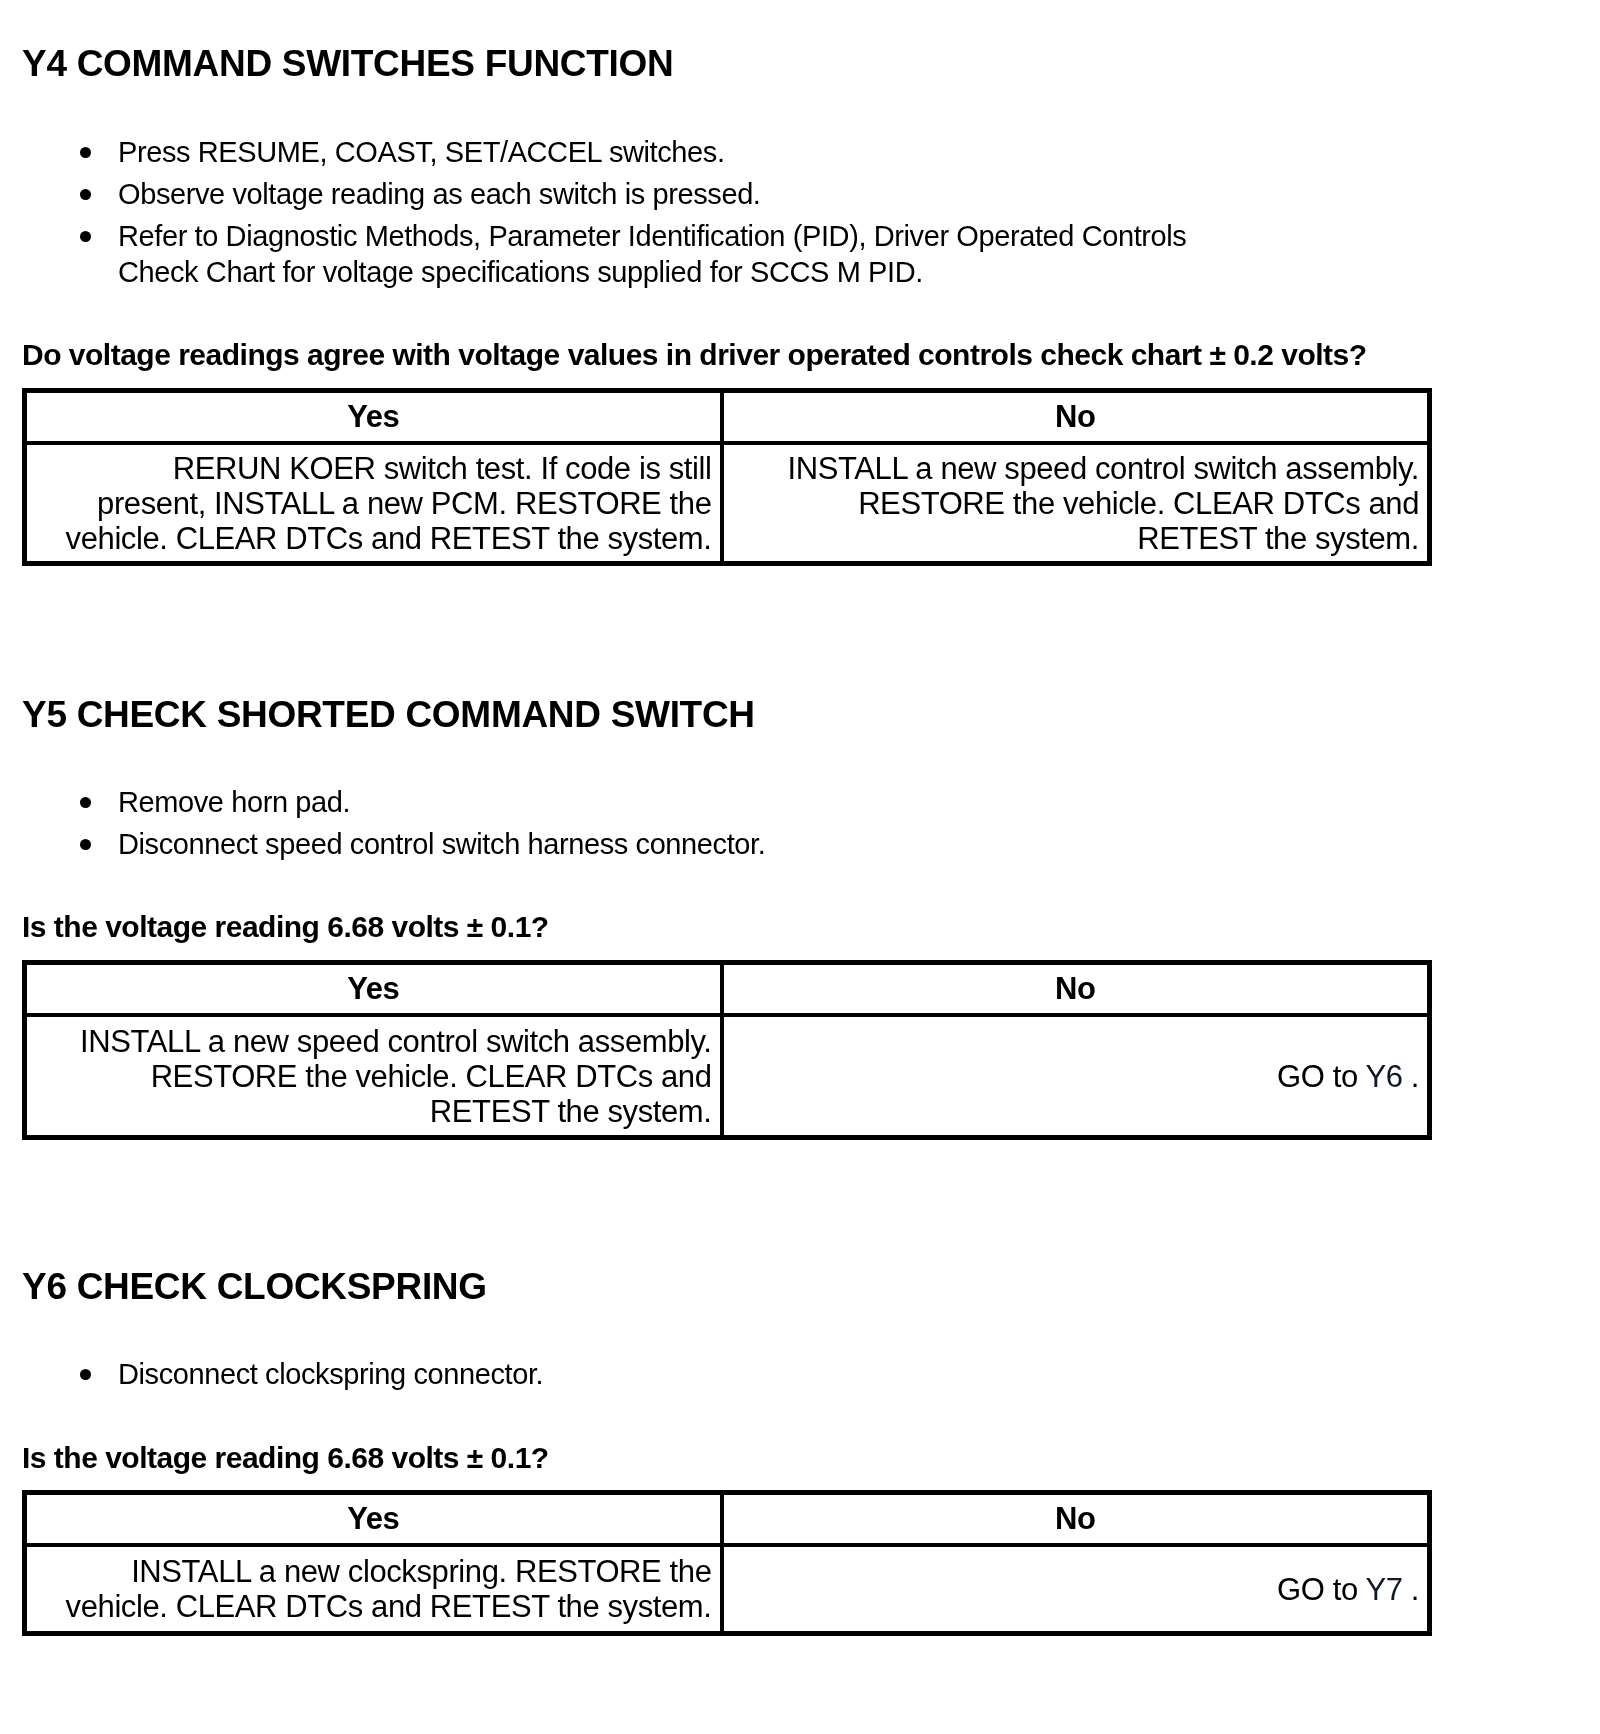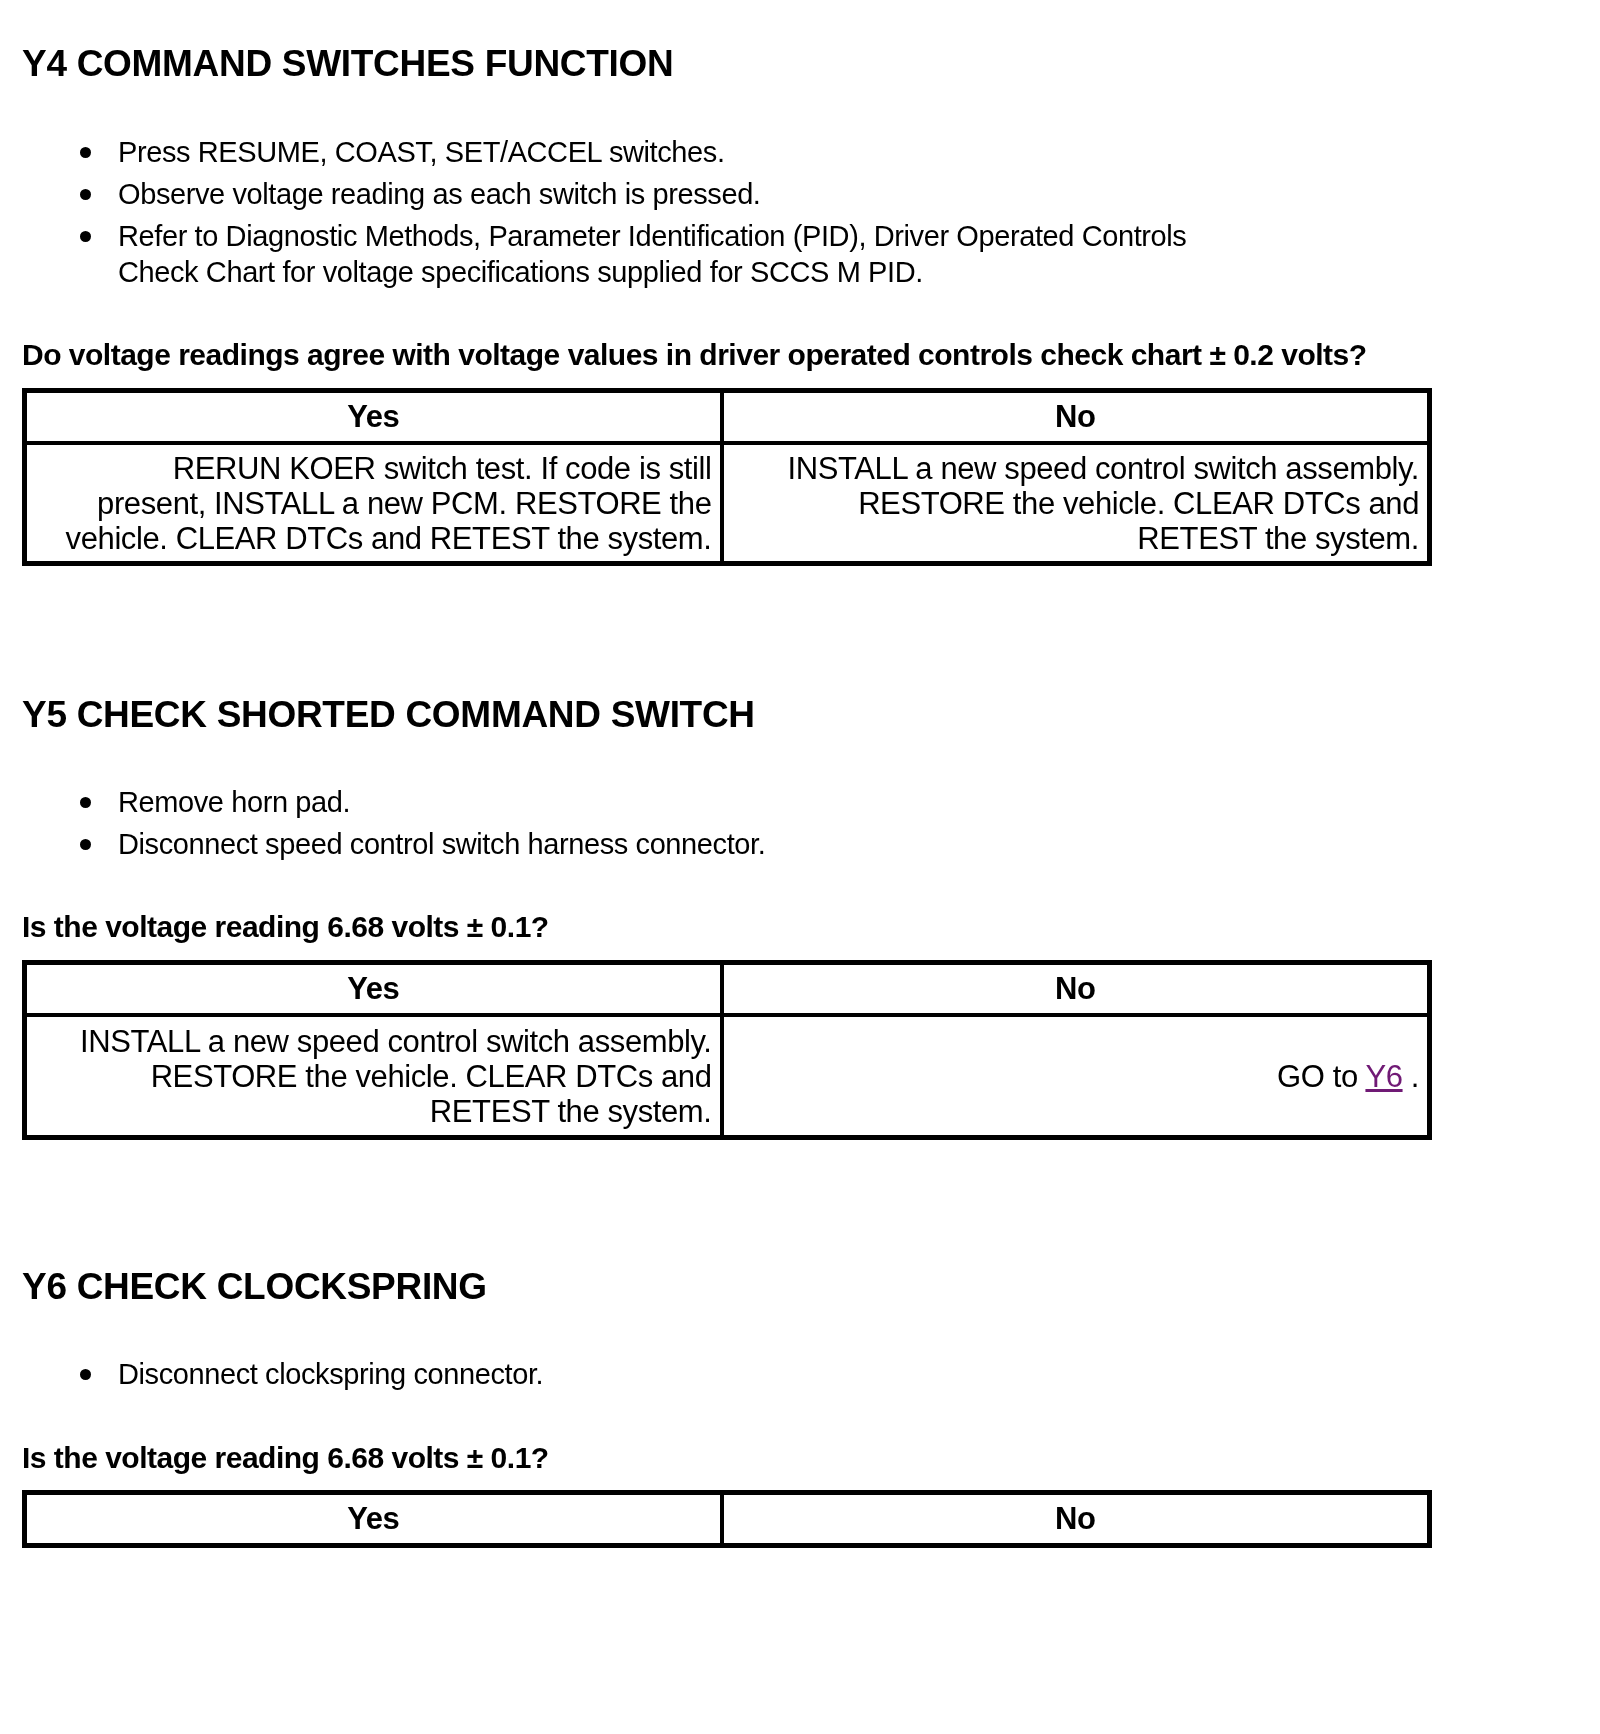--- a/index.html
+++ b/index.html
@@ -36,21 +36,21 @@
   }
   table.decision th {
     font-weight: bold; text-align: center; height: 48px; padding: 0;
     font-weight: normal;
   }
   table.decision th span { font-weight: bold; }
   table.decision td {
     vertical-align: middle; padding: 2px 8px; line-height: 35px; text-align: right;
   }
   .col-yes { width: 697px; }
-  .link { text-decoration: underline; color: #701a75; cursor: pointer; }
+  .link { color: #0f172a; cursor: pointer; }
 </style>
 </head>
 <body>
 
 <div class="section" style="top:0;">
   <h2 class="heading" style="position:absolute; top:44px;text-align:right;">Y4 COMMAND SWITCHES FUNCTION</h2>
   <ul class="bullets" style="top:134px;">
     <li><span class="dot"></span><span>Press RESUME, COAST, SET/ACCEL switches.</span></li>
     <li><span class="dot"></span><span>Observe voltage reading as each switch is pressed.</span></li>
     <li style="margin-bottom:0;"><span class="dot"></span><span>Refer to Diagnostic Methods, Parameter Identification (PID), Driver Operated Controls</span><br><span>Check Chart for voltage specifications supplied for SCCS M PID.</span></li>
@@ -122,15 +122,24 @@
   <table class="decision" style="top:1490px;">
     <colgroup>
         <col class="col-yes">
         <col>
       </colgroup>
     <tbody>
         <tr>
       <th><span>Yes</span></th>
       <th><span>No</span></th>
     </tr>
+    <tr>
+      <td style="height:80px;">
+        <span>INSTALL a new clockspring. RESTORE the</span><br>
+        <span>vehicle. CLEAR DTCs and RETEST the system.</span>
+      </td>
+      <td>
+        <span>GO to </span><a class="link">Y7</a><span> .</span>
+      </td>
+    </tr>
   </tbody>
     </table>
 </div>
 
 </body></html>

